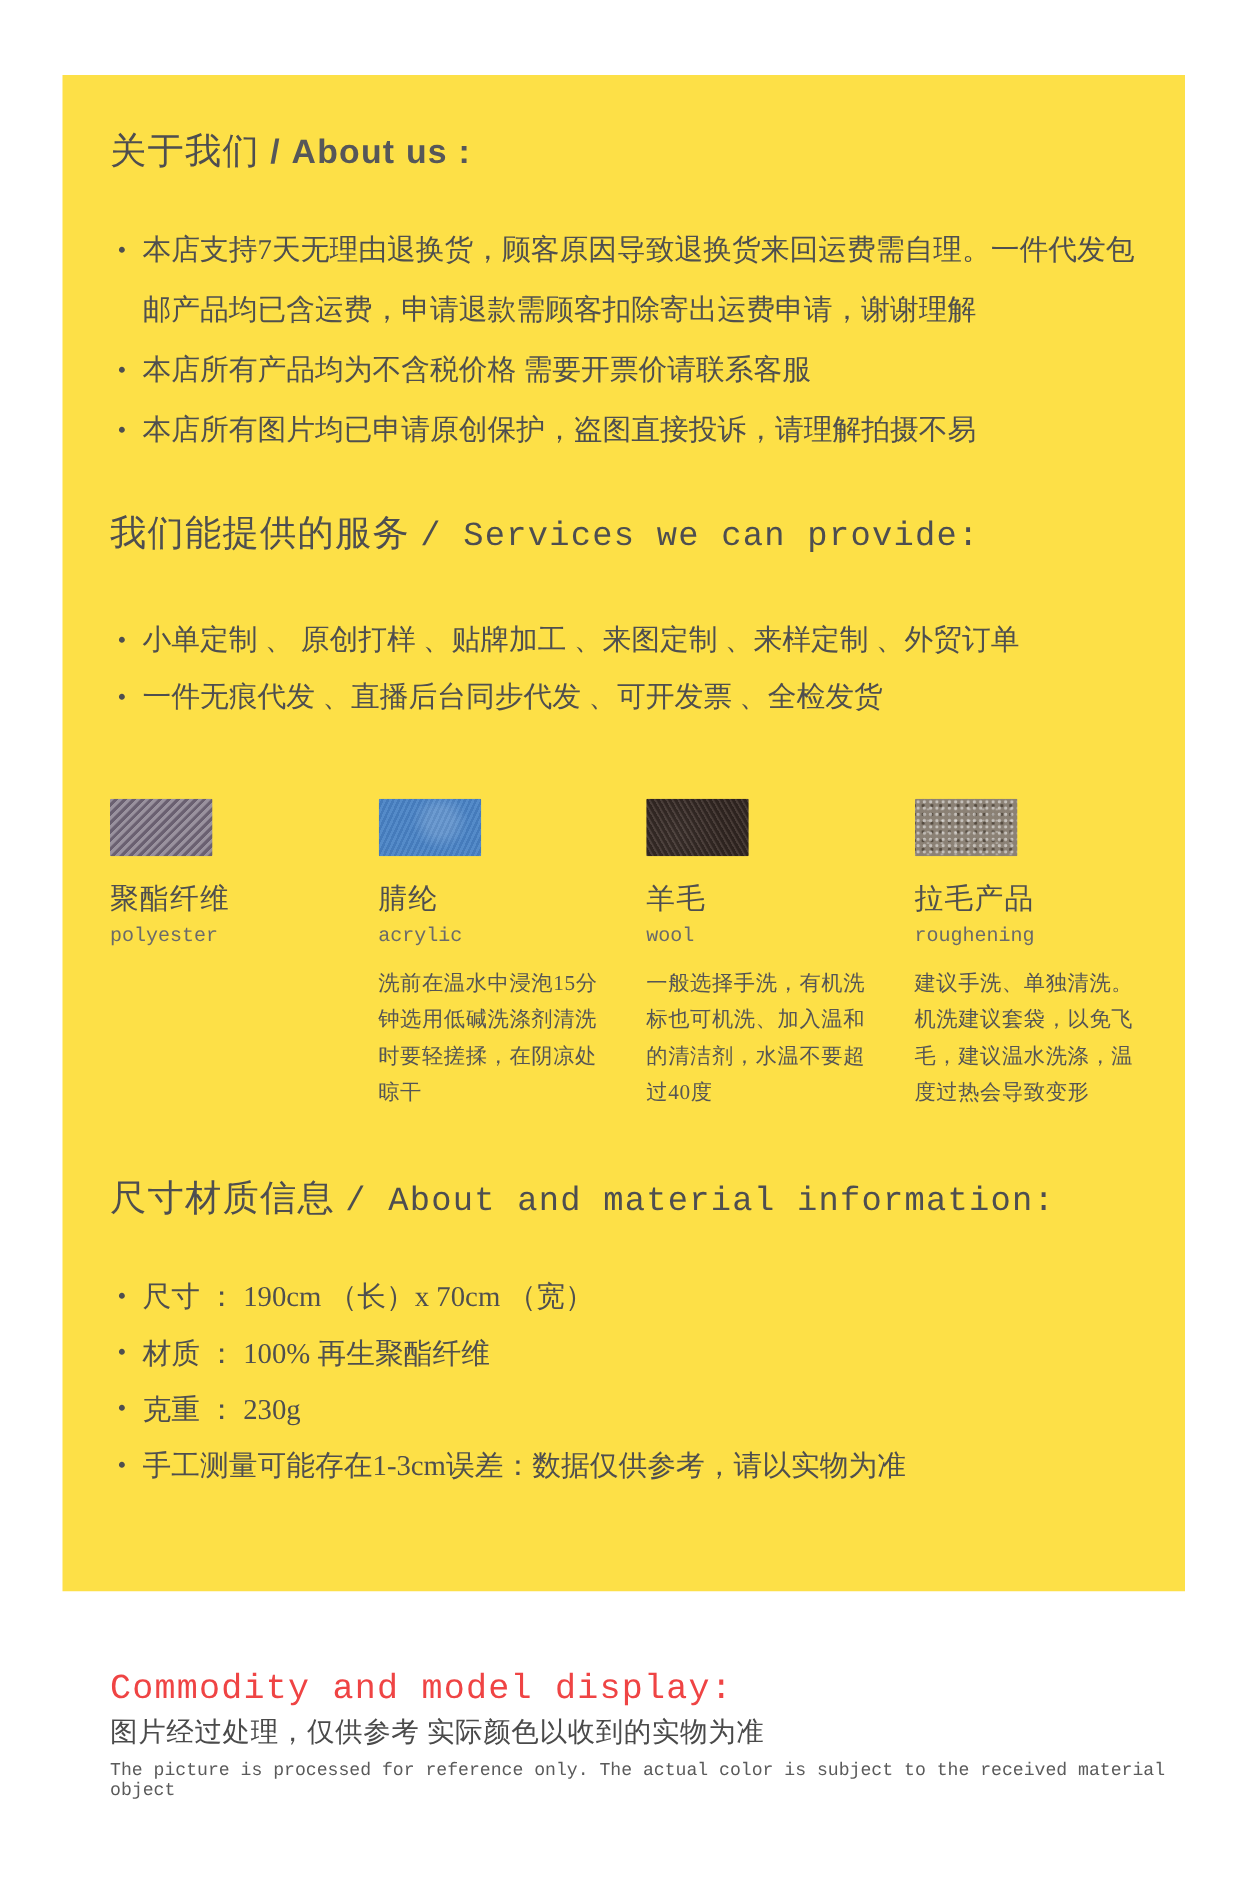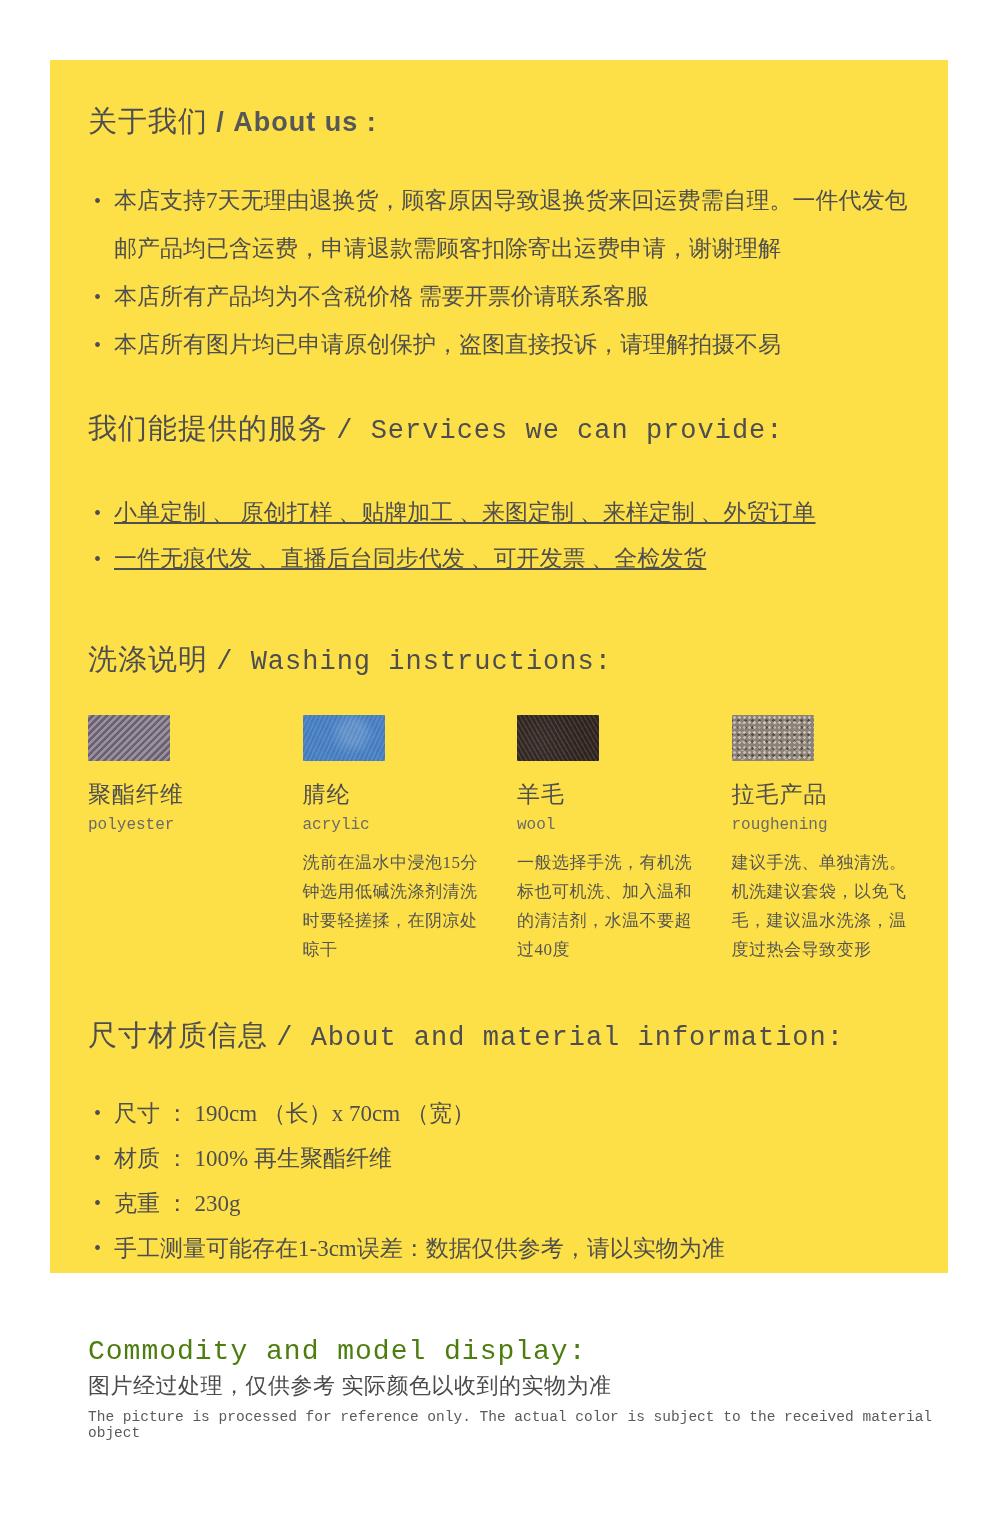--- a/index.html
+++ b/index.html
@@ -40,29 +40,29 @@
        background-image:radial-gradient(rgba(255,255,255,.5) 1px,transparent 1.6px),
                         radial-gradient(rgba(40,30,20,.55) 1px,transparent 1.6px),
                         radial-gradient(rgba(255,255,255,.3) 1px,transparent 1.4px);
        background-size:5px 5px,7px 7px,11px 9px;background-position:0 0,3px 2px,5px 4px;}
   .wname{font-size:23px;color:#4f4f4f;margin-top:18px;letter-spacing:1px;}
   .wen{font-family:Liberation Mono, monospace;font-size:16px;color:#6a6a6a;margin-top:6px;}
   .wdesc{font-size:17px;line-height:29px;color:#555555;margin-top:14px;letter-spacing:.5px;}
 
   
   .mt-about-list{margin-top:36px;}
-  .mt-h2{margin-top:40px;text-decoration:underline;}
+  .mt-h2{margin-top:40px;}
   .mt-h2-list{margin-top:40px;}
   .mt-h3{margin-top:58px;}
   .mt-h4{margin-top:52px;}
   .mt-h4-list{margin-top:34px;}
 
   
   .footer{position:absolute;left:88px;top:1333px;width:880px;}
-  .footer .sec-title{font-family:"Liberation Mono","DejaVu Sans Mono",monospace;font-size:28px;color:#4d7c0f;}
+  .footer .sec-title{font-family:"Liberation Mono","DejaVu Sans Mono",monospace;font-size:28px;color:#ef4444;}
   .note-zh{font-size:22px;color:#4a4a4a;letter-spacing:.5px;}
   .note-en{font-family:"Liberation Mono","DejaVu Sans Mono",monospace;font-size:14.5px;color:#5a5a5a;margin-top:8px;}
 </style>
 </head>
 <body>
 
 <div class="page">
 
   <div class="panel">
 
@@ -91,23 +91,20 @@
         <div class="bullet">
           <span class="dot">•</span><span>小单定制 、 原创打样 、贴牌加工 、来图定制 、来样定制 、外贸订单</span>
         </div>
         <div class="bullet">
           <span class="dot">•</span><span>一件无痕代发 、直播后台同步代发 、可开发票 、全检发货</span>
         </div>
       </div>
     </div>
 
     <div class="mt-h3">
-      <div class="sec-title">
-        <span class="t-zh">洗涤说明 </span><span class="t-en-mono">/ Washing instructions:</span>
-      </div>
 
       <div class="wash-grid">
         <div class="wash-col">
           <div class="swatch sw0"></div>
           <div class="wname">聚酯纤维</div>
           <div class="wen">polyester</div>
         </div>
         <div class="wash-col">
           <div class="swatch sw1"></div>
           <div class="wname">腈纶</div>

